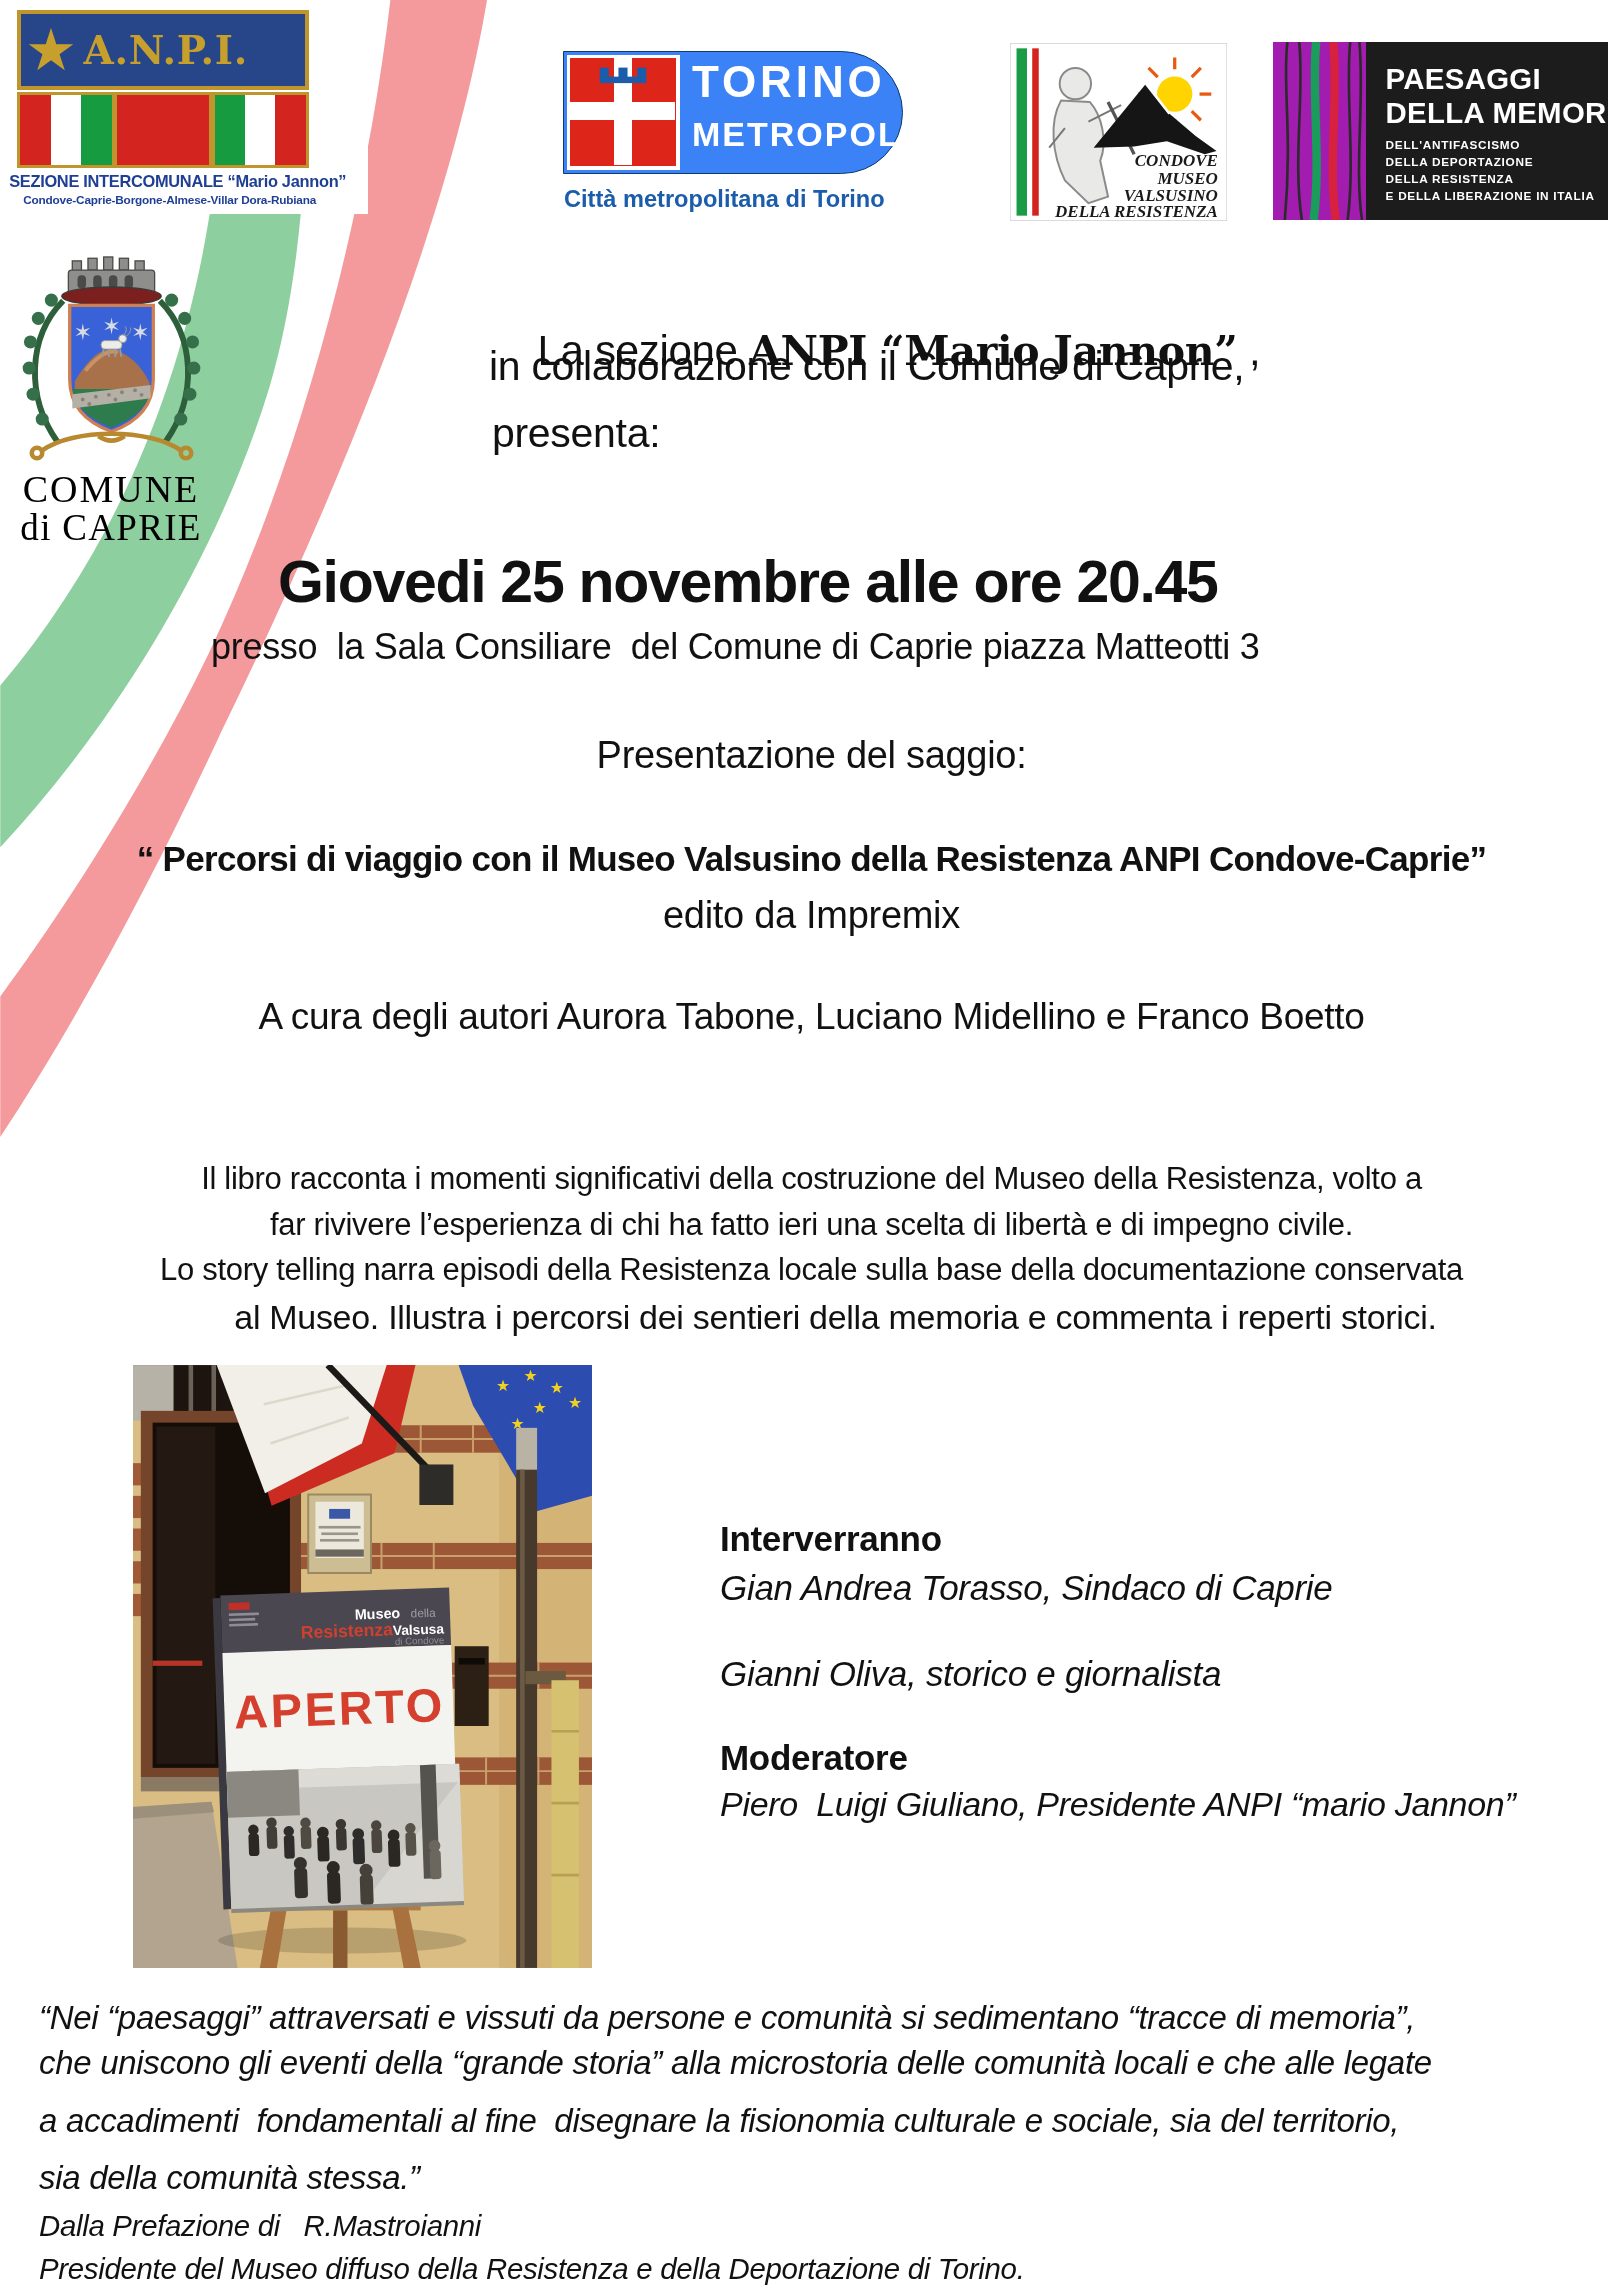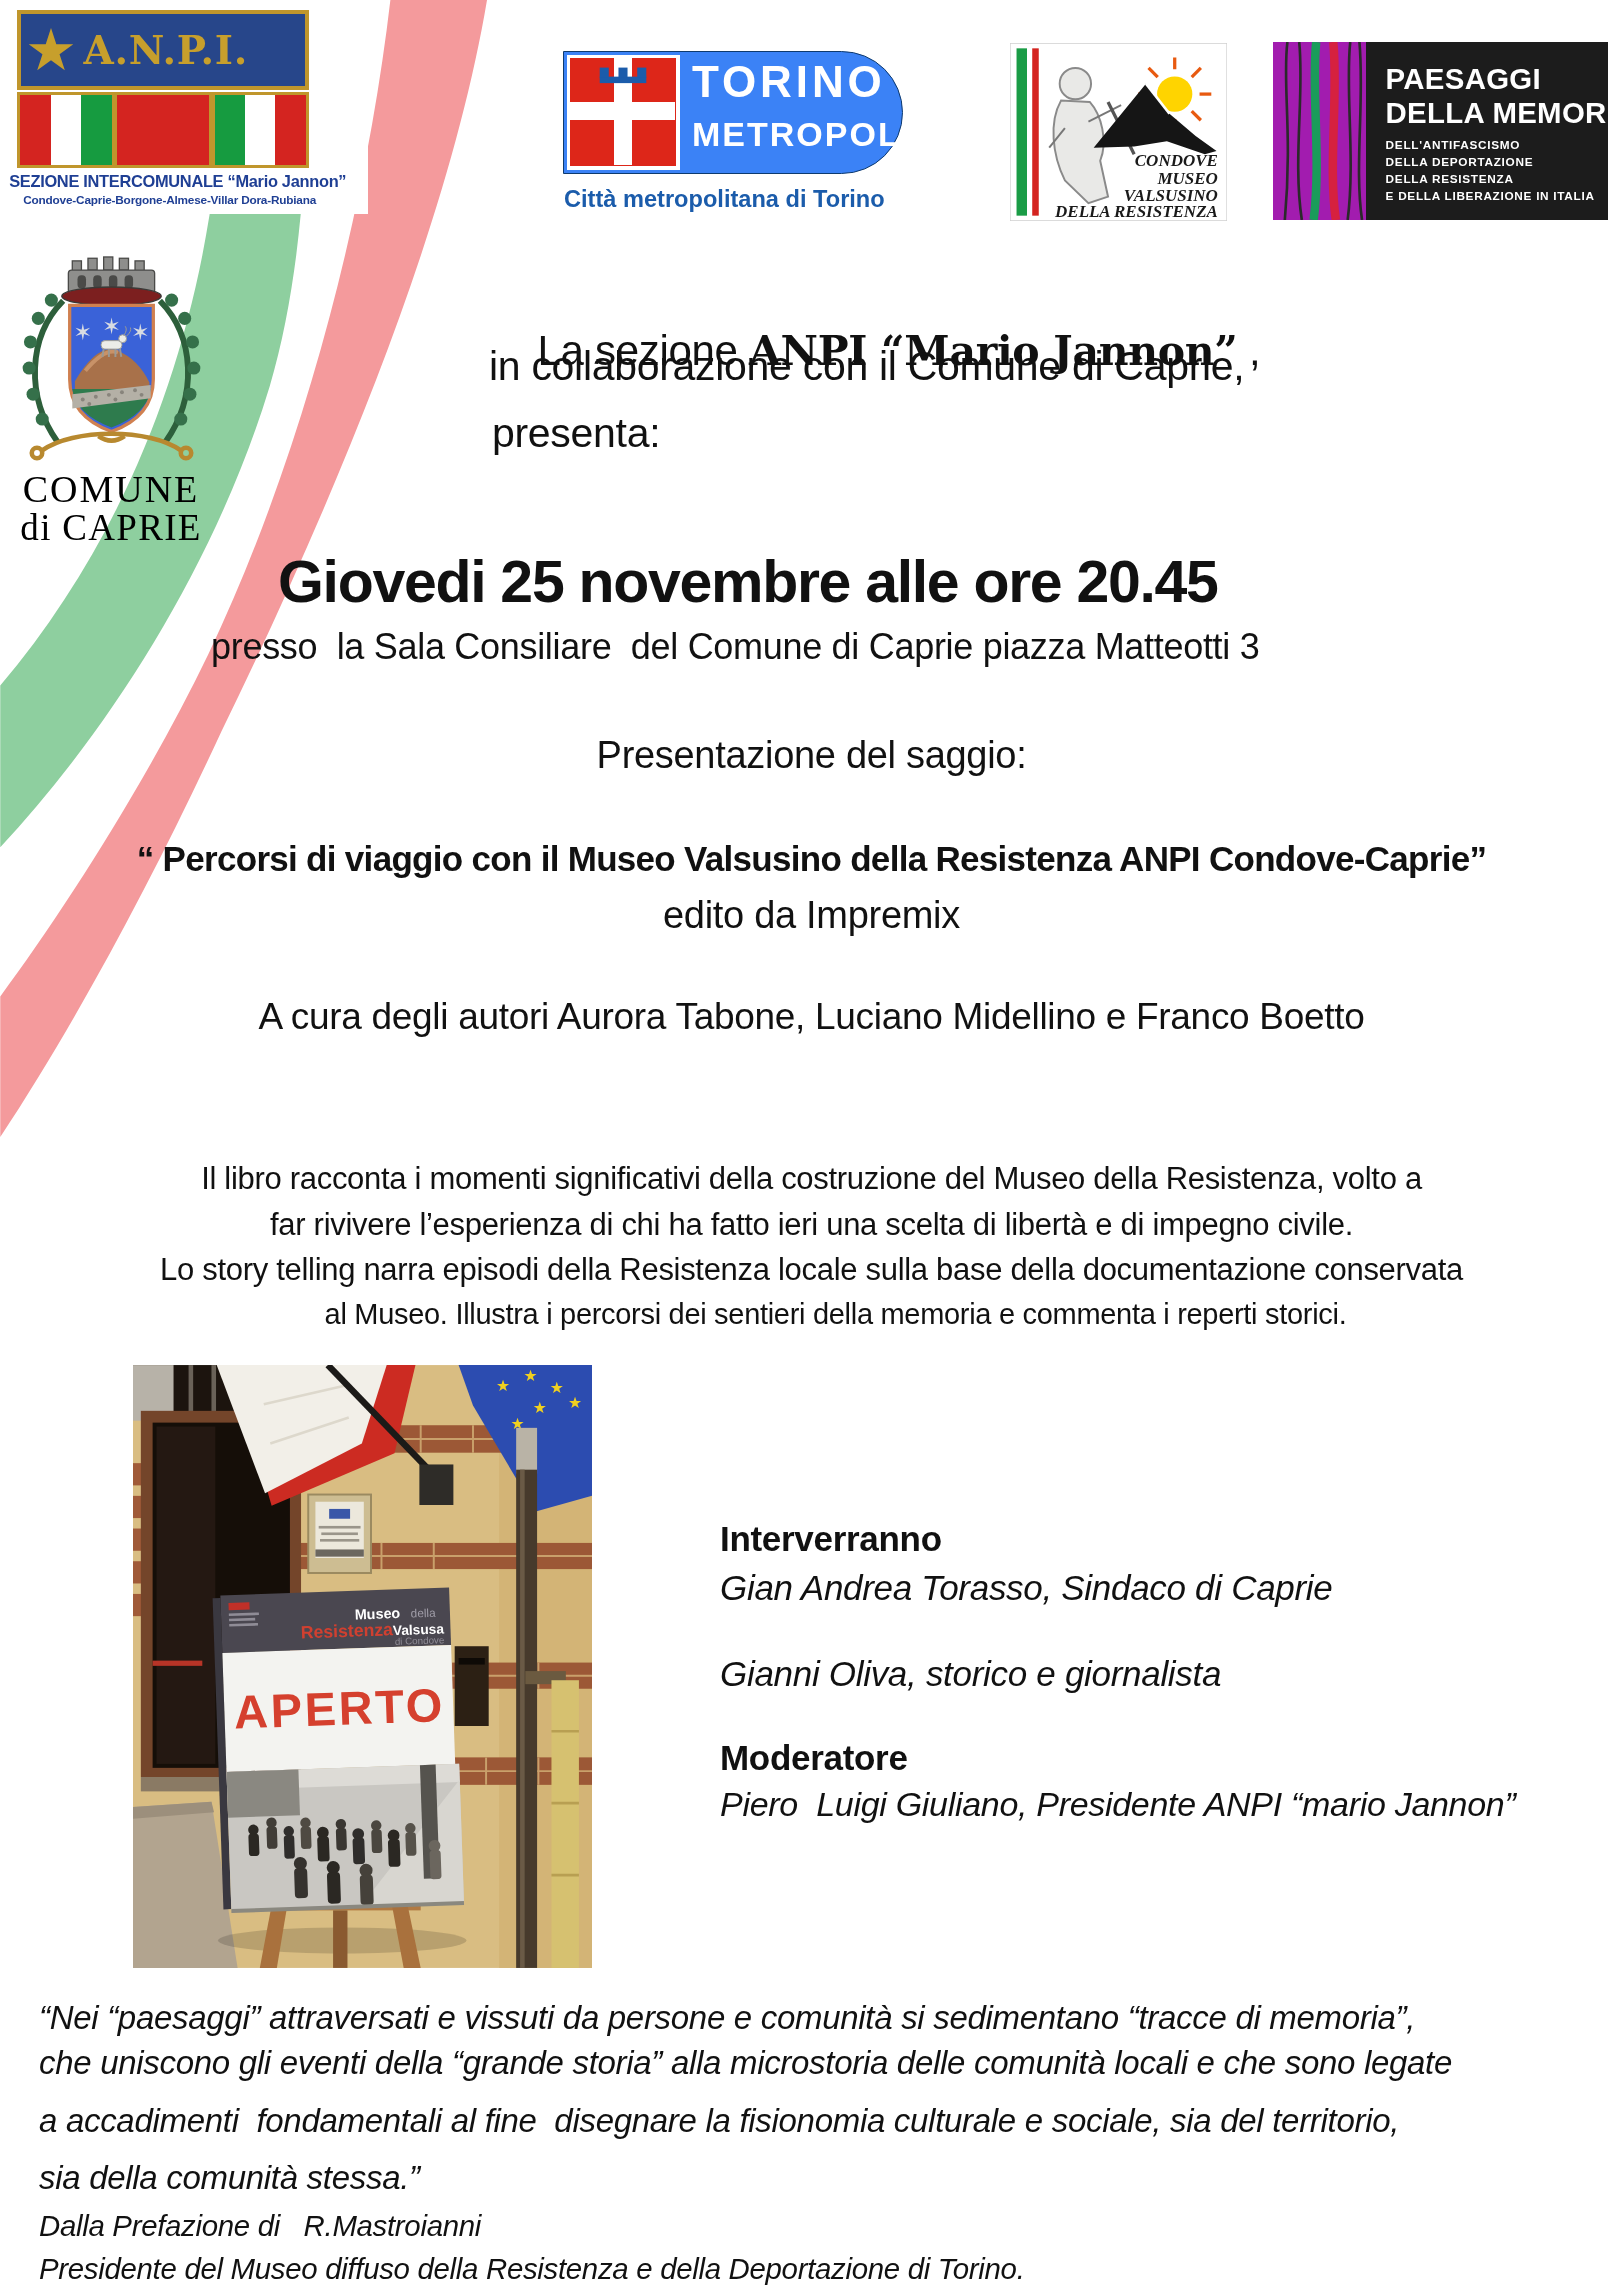--- a/index.html
+++ b/index.html
@@ -209,21 +209,21 @@
 
   <div class="abs t ctr" style="top:734px; font-size:38px;">Presentazione del saggio:</div>
   <div class="abs t ctr" style="top:894px; font-size:38px;">edito da Impremix</div>
   <div class="abs t ctr b" style="top:839px; font-size:35px; letter-spacing:-0.7px;">“ Percorsi di viaggio con il Museo Valsusino della Resistenza ANPI Condove-Caprie”</div>
 
   <div class="abs t ctr" style="top:996px; font-size:37px;">A cura degli autori Aurora Tabone, Luciano Midellino e Franco Boetto</div>
 
   <div class="abs t ctr" style="top:1161px; font-size:31px;">Il libro racconta i momenti significativi della costruzione del Museo della Resistenza, volto a</div>
   <div class="abs t ctr" style="top:1207px; font-size:31px;">far rivivere l’esperienza di chi ha fatto ieri una scelta di libertà e di impegno civile.</div>
   <div class="abs t ctr" style="top:1252px; font-size:31px;">Lo story telling narra episodi della Resistenza locale sulla base della documentazione conservata</div>
-  <div class="abs t ctr" style="top:1298px; font-size:29px;padding-left:48px;">al Museo. Illustra i percorsi dei sentieri della memoria e commenta i reperti storici.</div>
+  <div class="abs t ctr" style="top:1298px; font-size:34px;padding-left:48px;">al Museo. Illustra i percorsi dei sentieri della memoria e commenta i reperti storici.</div>
 
   <svg class="abs" style="left:133px; top:1365px;" width="459" height="603" viewBox="0 0 702 922">
     <rect width="702" height="922" fill="#d9bd82"></rect>
     <rect x="560" y="0" width="142" height="922" fill="#d3b476"></rect>
 
     <g fill="#9c5836">
       <rect x="310" y="92" width="392" height="42"></rect>
       <rect x="230" y="272" width="472" height="40"></rect>
       <rect x="488" y="455" width="214" height="40"></rect>
       <rect x="488" y="600" width="214" height="42"></rect>
@@ -408,20 +408,20 @@
     </g>
   </svg>
 
   <div class="abs t b" style="left:720px; top:1519px; font-size:35px;">Interverranno</div>
   <div class="abs t it" style="left:720px; top:1568px; font-size:35px;">Gian Andrea Torasso, Sindaco di Caprie</div>
   <div class="abs t it" style="left:720px; top:1654px; font-size:35px;">Gianni Oliva, storico e giornalista</div>
   <div class="abs t b" style="left:720px; top:1738px; font-size:35px;">Moderatore</div>
   <div class="abs t it" style="left:720px; top:1785px; font-size:34px;">Piero  Luigi Giuliano, Presidente ANPI “mario Jannon”</div>
 
   <div class="abs t it" style="left:39px; top:1987px; font-size:33px;margin-top:12px;">“Nei “paesaggi” attraversati e vissuti da persone e comunità si sedimentano “tracce di memoria”,</div>
-  <div class="abs t it" style="left:39px; top:2044px; font-size:33px;">che uniscono gli eventi della “grande storia” alla microstoria delle comunità locali e che sono legate</div>
+  <div class="abs t it" style="left:39px; top:2044px; font-size:33px;">che uniscono gli eventi della “grande storia” alla microstoria delle comunità locali e che alle legate</div>
   <div class="abs t it" style="left:39px; top:2102px; font-size:33px;">a accadimenti  fondamentali al fine  disegnare la fisionomia culturale e sociale, sia del territorio,</div>
   <div class="abs t it" style="left:39px; top:2159px; font-size:33px;">sia della comunità stessa.”</div>
   <div class="abs t it" style="left:39px; top:2209px; font-size:29.4px;">Dalla Prefazione di   R.Mastroianni</div>
   <div class="abs t it" style="left:39px; top:2252px; font-size:29.4px;">Presidente del Museo diffuso della Resistenza e della Deportazione di Torino.</div>
 
 </div>
 
 
 </body></html>

